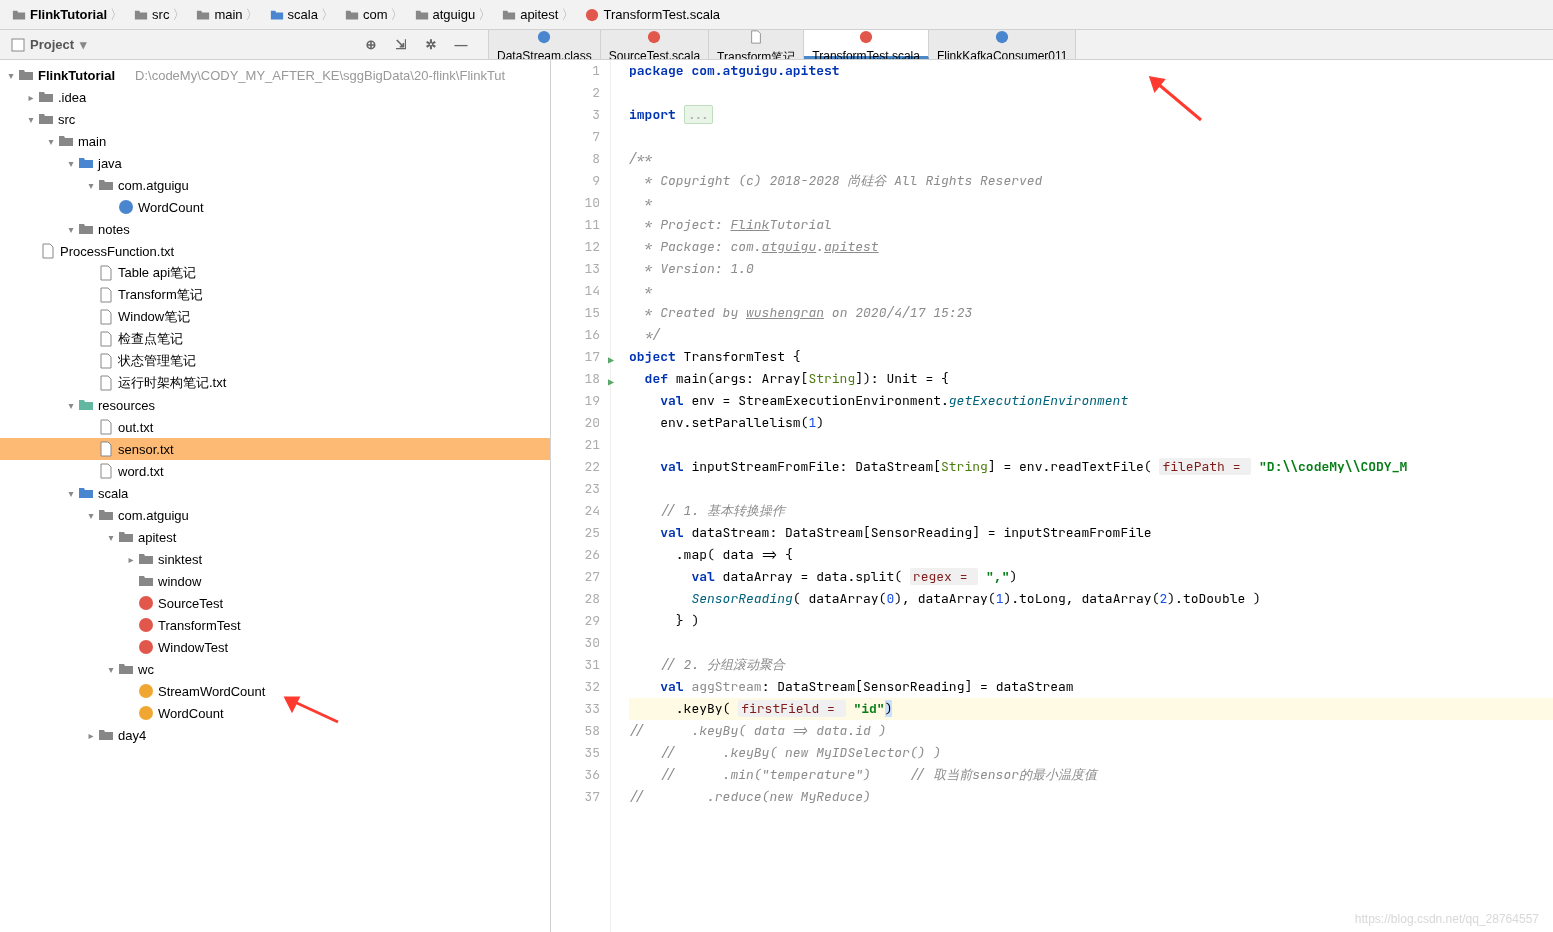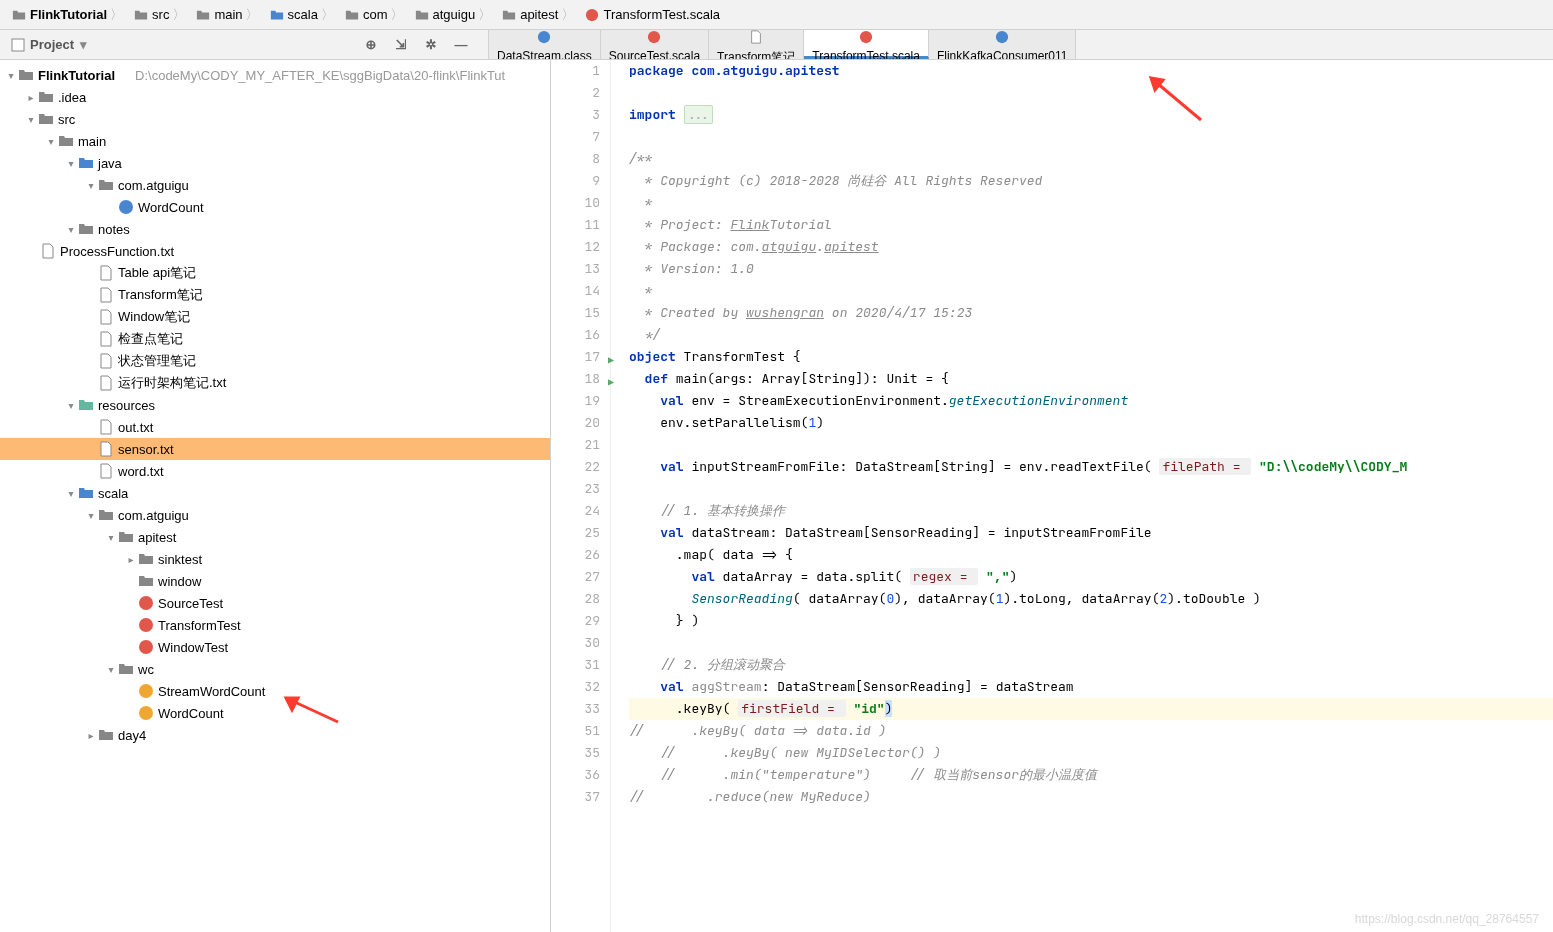--- a/index.html
+++ b/index.html
@@ -40,21 +40,21 @@
   .gutter { width: 60px; background: #fff; color: #adadad; text-align: right; padding-right: 10px; border-right: 1px solid #eee; }
   .gline { height: 22px; line-height: 22px; position: relative; }
   .run-mark { position: absolute; right: -14px; top: 4px; color: #59a869; font-size: 10px; }
   .code { flex: 1; overflow: auto; padding-left: 18px; position: relative; }
   .cline { height: 22px; line-height: 22px; white-space: pre; }
   .cline.cur { background: #fffae3; }
   .kw { color: #0033b3; font-weight: bold; }
   .str { color: #067d17; font-weight: bold; }
   .num { color: #1750eb; }
   .cmt { color: #8c8c8c; font-style: italic; }
-  .type { color: #000000; }
+  .type { color: #4d7c0f; }
   .ul { text-decoration: underline; }
   .fn { color: #00627a; font-style: italic; }
   .hint { background: #f0f0f0; color: #7f1d1d; padding: 0 3px; border-radius: 2px; font-style: normal;}
   .fold { color: #adadad; background: #e9f5e6; border: 1px solid #c0dec0; border-radius: 2px; padding: 0 2px; font-style: normal;}
 
   
   .arrow { position: absolute; pointer-events: none; }
   .arrow svg line, .arrow svg polygon { stroke: #ff3b30; fill: #ff3b30; stroke-width: 3; }
 
   
@@ -491,21 +491,21 @@
         <div class="gline">24</div>
         <div class="gline">25</div>
         <div class="gline">26</div>
         <div class="gline">27</div>
         <div class="gline">28</div>
         <div class="gline">29</div>
         <div class="gline">30</div>
         <div class="gline">31</div>
         <div class="gline">32</div>
         <div class="gline">33</div>
-        <div class="gline">51</div>
+        <div class="gline">58</div>
         <div class="gline">35</div>
         <div class="gline">36</div>
         <div class="gline">37</div>
       </div>
     <div class="code">
 <div class="cline"><span class="kw">package com.atguigu.apitest</span></div>
 <div class="cline"></div>
 <div class="cline"><span class="kw">import </span><span class="fold">...</span></div>
 <div class="cline"></div>
 <div class="cline"><span class="cmt">/**</span></div>

